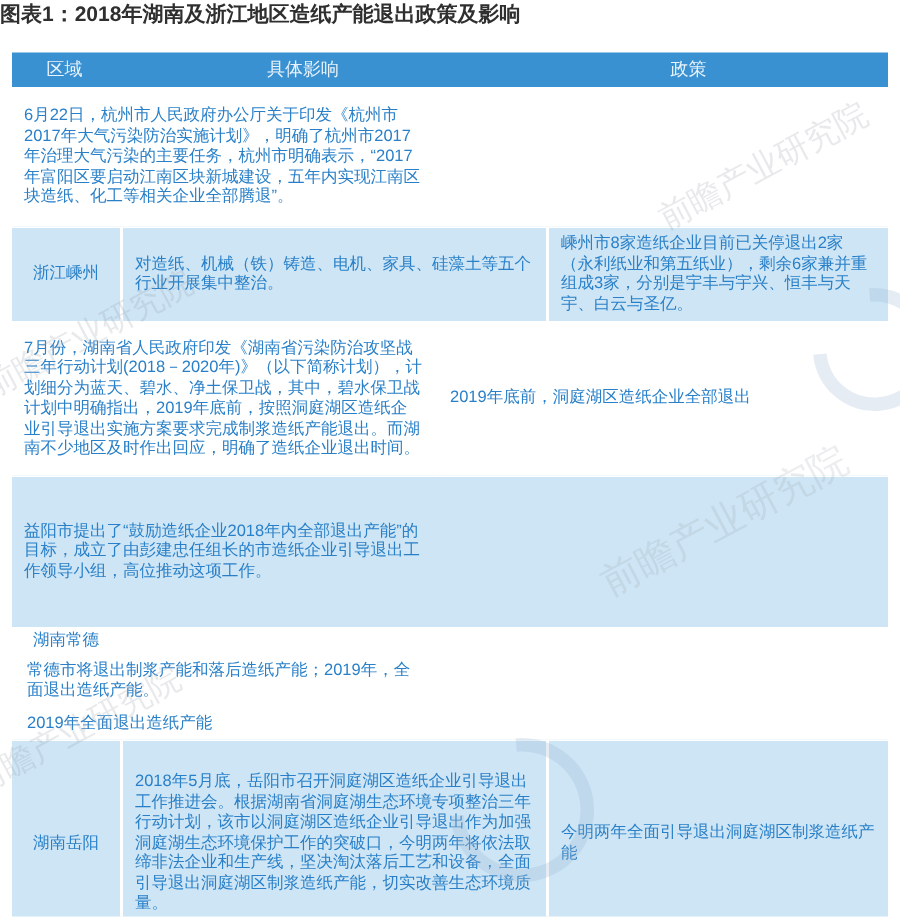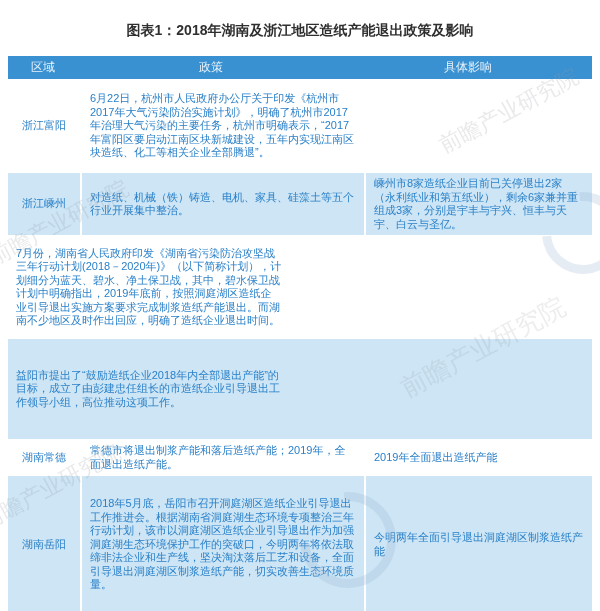--- a/index.html
+++ b/index.html
@@ -11,25 +11,25 @@
     --footer-text:#8a8a8a;
   }
   html,body{margin:0;padding:0;}
   body{
     width:600px;height:611px;
     background:#ffffff;
     font-family:"Liberation Sans","DejaVu Sans",sans-serif;
     position:relative;overflow:hidden;
   }
   .title{
-    text-align:center;
+    text-align:left;
     font-weight:bold;
     font-size:14px;
     color:var(--title-text);
-    padding-top:22px;
+    padding-top:1px;
   }
   .table{margin:16px 8px 0;}
   .thead{
     display:flex;
     background:var(--header-bg);
     color:var(--header-text);
     font-size:12px;
     height:23px;
     align-items:center;
     font-family:Liberation Mono, monospace;
@@ -38,21 +38,21 @@
   .col-region{width:70px;flex:none;}
   .col-policy{width:266px;flex:none;}
   .col-impact{flex:1;min-width:0;}
   .tr{display:flex;border-top:1px solid #ffffff;}
   .tr:nth-child(even){background:var(--row-alt-bg);}
   .tr:nth-child(odd){background:#ffffff;}
   .tr:nth-child(1){min-height:92px;}
   .tr:nth-child(2){min-height:46px;}
   .tr:nth-child(3){min-height:102px;}
   .tr:nth-child(4){min-height:100px;}
-  .tr:nth-child(5){min-height:35px;}
+  .tr:nth-child(5){min-height:35px;flex-direction:column;}
   .tr:nth-child(6){min-height:137px;}
   .td{
     font-size:11px;
     line-height:13.5px;
     color:var(--body-text);
     display:flex;
     align-items:center;
   }
   .td + .td{border-left:2px solid #ffffff;}
   .td.col-region{justify-content:center;text-align:center;padding:2px 1px;}
@@ -81,35 +81,35 @@
   #wm-c2{width:64px;height:64px;left:542px;top:192px;}
 </style>
 </head>
 <body>
 
 <div class="title">图表1：2018年湖南及浙江地区造纸产能退出政策及影响</div>
 
 <div class="table">
   <div class="thead">
     <div class="th col-region">区域</div>
+    <div class="th col-impact">具体影响</div>
     <div class="th col-policy">政策</div>
-    <div class="th col-impact">具体影响</div>
   </div>
   <div class="tbody" id="tbody">
       <div class="tr">
-    <div class="td col-region">浙江富阳</div>
     <div class="td col-policy">6月22日，杭州市人民政府办公厅关于印发《杭州市2017年大气污染防治实施计划》，明确了杭州市2017年治理大气污染的主要任务，杭州市明确表示，“2017年富阳区要启动江南区块新城建设，五年内实现江南区块造纸、化工等相关企业全部腾退”。</div>
   </div>
       <div class="tr">
     <div class="td col-region">浙江嵊州</div>
     <div class="td col-policy">对造纸、机械（铁）铸造、电机、家具、硅藻土等五个行业开展集中整治。</div>
     <div class="td col-impact">嵊州市8家造纸企业目前已关停退出2家（永利纸业和第五纸业），剩余6家兼并重组成3家，分别是宇丰与宇兴、恒丰与天宇、白云与圣亿。</div>
   </div>
       <div class="tr">
     <div class="td col-policy">7月份，湖南省人民政府印发《湖南省污染防治攻坚战三年行动计划(2018－2020年)》（以下简称计划），计划细分为蓝天、碧水、净土保卫战，其中，碧水保卫战计划中明确指出，2019年底前，按照洞庭湖区造纸企业引导退出实施方案要求完成制浆造纸产能退出。而湖南不少地区及时作出回应，明确了造纸企业退出时间。</div>
+    <div class="td col-impact">2019年底前，洞庭湖区造纸企业全部退出</div>
   </div>
       <div class="tr">
     <div class="td col-policy">益阳市提出了“鼓励造纸企业2018年内全部退出产能”的目标，成立了由彭建忠任组长的市造纸企业引导退出工作领导小组，高位推动这项工作。</div>
   </div>
       <div class="tr">
     <div class="td col-region">湖南常德</div>
     <div class="td col-policy">常德市将退出制浆产能和落后造纸产能；2019年，全面退出造纸产能。</div>
     <div class="td col-impact">2019年全面退出造纸产能</div>
   </div>
       <div class="tr">

